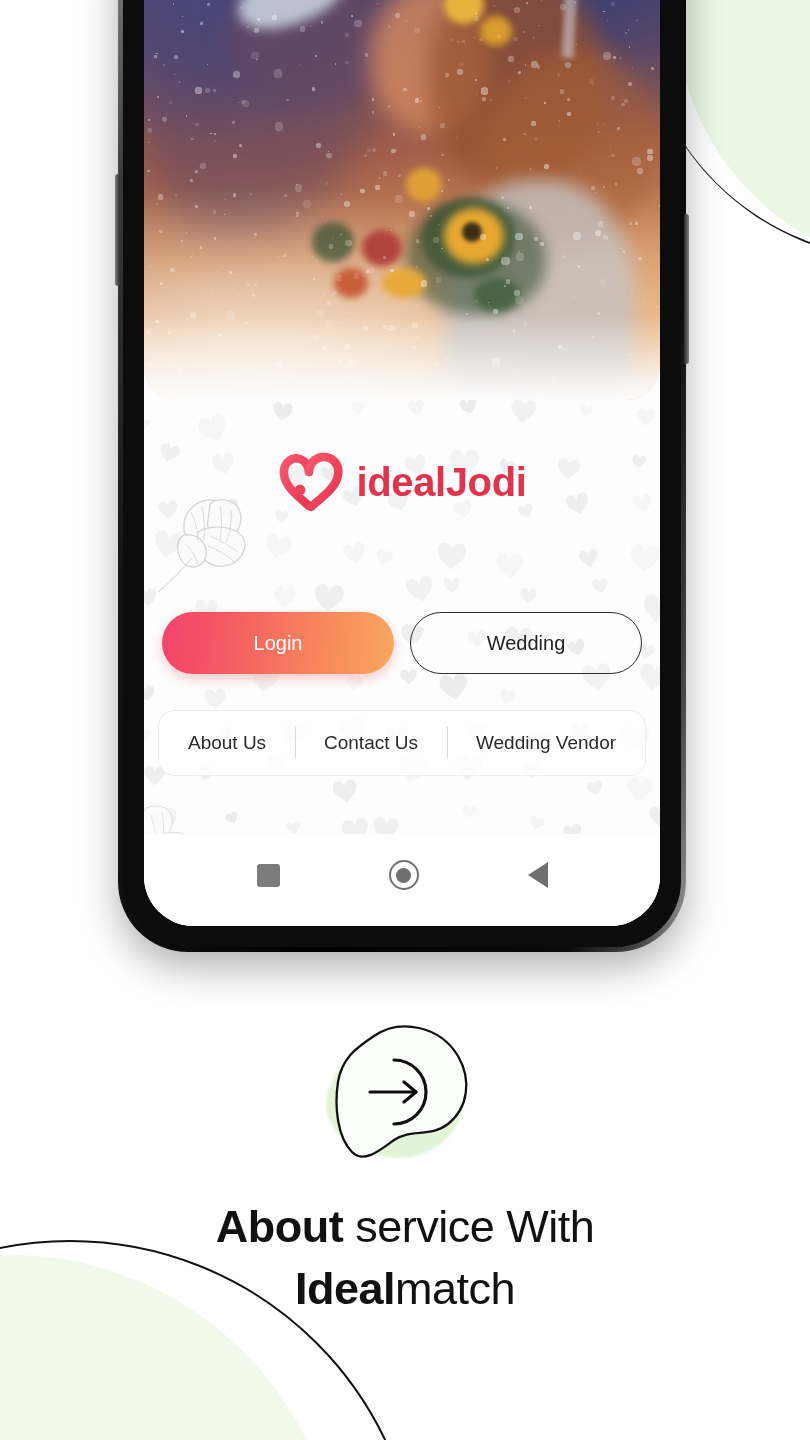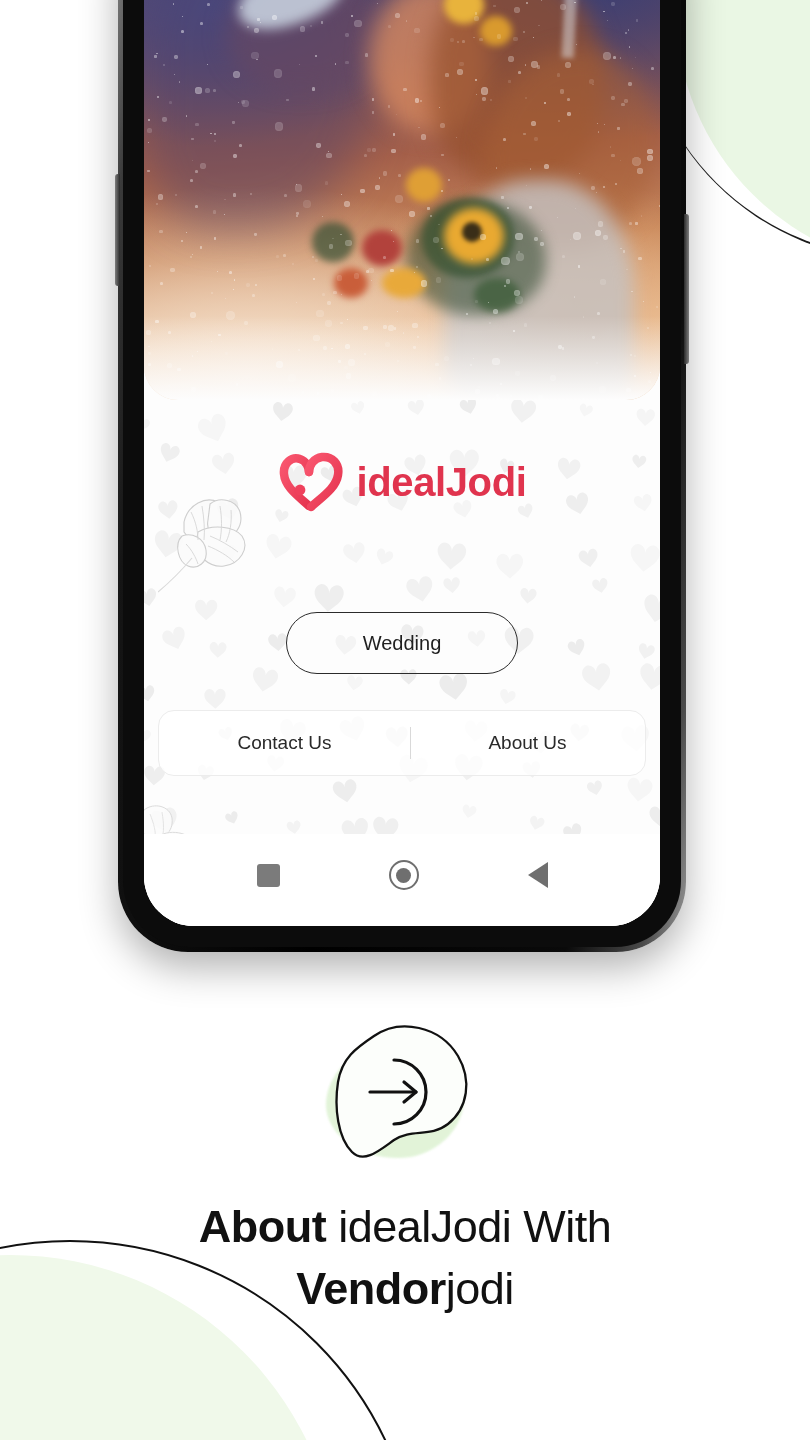--- a/index.html
+++ b/index.html
@@ -1092,26 +1092,28 @@
             </defs>
             <path d="M31 54 C20 44 7 35 6 22 C5 11 14 4 22 7 C28 9 31 15 31 20" fill="none" stroke="url(#hg)" stroke-width="8.5" stroke-linecap="round"></path>
             <path d="M31 20 C31 13 36 6 44 5 C54 4 62 12 60 23 C58 36 44 45 33 55" fill="none" stroke="url(#hg)" stroke-width="8.5" stroke-linecap="round"></path>
             <circle cx="22" cy="38" r="5.4" fill="#ef415c"></circle>
           </svg>
           <span class="brand-name">idealJodi</span>
         </div>
 
 
         <div class="cta-row">
+          <button class="btn-login">Login</button>
           <button class="btn-register">Wedding</button>
         </div>
 
         <div class="links-bar">
+          <div class="link-item">About Us</div>
           <div class="link-item">Contact Us</div>
-          <div class="link-item">About Us</div>
+          <div class="link-item">Wedding Vendor</div>
         </div>
 
         <div class="navbar">
           <div class="nav-recents"></div>
           <div class="nav-home">
               <i></i>
             </div>
           <div class="nav-back"></div>
         </div>
 
@@ -1128,20 +1130,20 @@
                  C18 126 14 96 18 70 C22 46 36 36 54 24 Z" fill="#fcfefb" stroke="#111" stroke-width="2.3"></path>
         <path d="M74 48 A32 32 0 1 1 74 112" fill="none" stroke="#111" stroke-width="3.2" stroke-linecap="round"></path>
         <line x1="50" y1="80" x2="96" y2="80" stroke="#111" stroke-width="3.2" stroke-linecap="round"></line>
         <polyline points="84,70 96,80 84,90" fill="none" stroke="#111" stroke-width="3.2" stroke-linecap="round" stroke-linejoin="round"></polyline>
       </svg>
     </div>
   </div>
 
   <div class="headline">
     <div>
-      <b>About</b><span> idealJodi With</span>
+      <b>About</b><span> service With</span>
     </div>
     <div>
-      <b>Vendor</b><span>jodi</span>
+      <b>Ideal</b><span>match</span>
     </div>
   </div>
 
 </div>
 
 </body></html>

